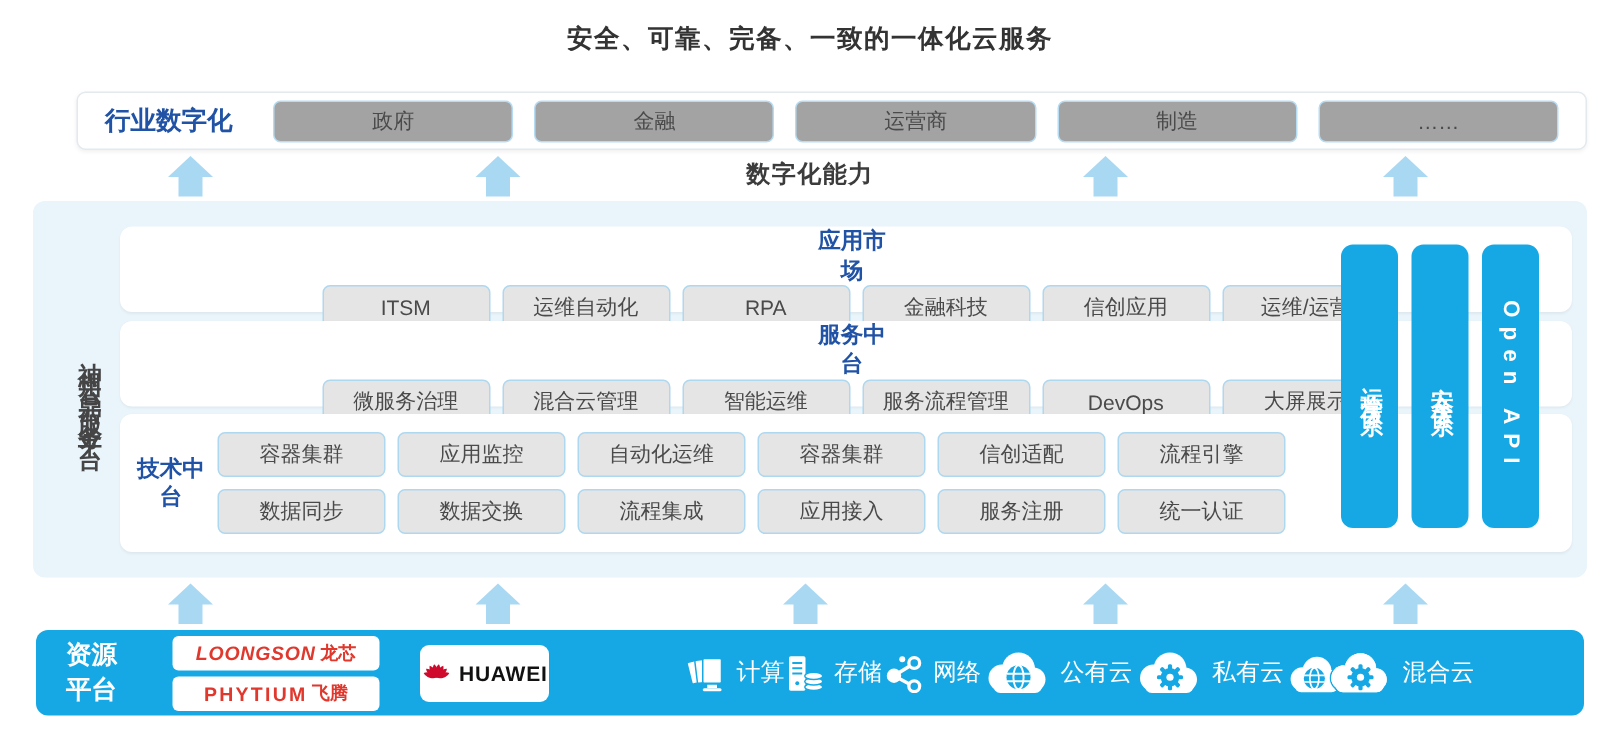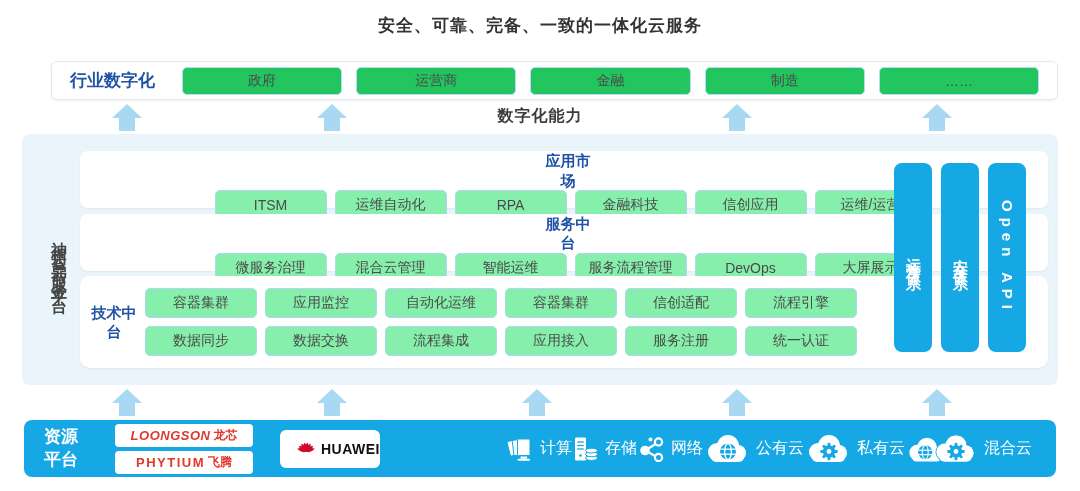--- a/index.html
+++ b/index.html
@@ -17,21 +17,21 @@
   .title{position:absolute;top:14px;left:0;right:0;text-align:center;
     font-size:17px;font-weight:700;color:#333;letter-spacing:1px;}
 
   
   .industry{position:absolute;left:22px;right:22px;top:61px;height:39px;
     background:#fff;border:1px solid #e4e9ee;border-radius:6px;
     box-shadow:0 1px 3px rgba(0,0,0,.06);
     display:flex;align-items:center;padding:0 18px;gap:14px;margin-left:29px;}
   .industry-label{flex:0 0 98px;color:var(--blue-text);font-weight:700;font-size:17px;}
   .industry-chip{flex:1;height:28px;border:1px solid #b5dcf2;border-radius:5px;
-    background:#22c55e;display:flex;align-items:center;justify-content:center;
+    background:#a3a3a3;display:flex;align-items:center;justify-content:center;
     font-size:14px;color:#4a4a4a;}
 
   
   .up-arrow{position:absolute;width:30px;height:27px;}
   .up-arrow::before{content:"";position:absolute;left:0;top:0;
     border-left:15px solid transparent;border-right:15px solid transparent;
     border-bottom:14px solid var(--arrow);}
   .up-arrow::after{content:"";position:absolute;left:7px;top:13px;width:16px;height:14px;
     background:var(--arrow);}
   .capability-label{position:absolute;top:106px;left:0;right:0;text-align:center;
@@ -41,66 +41,66 @@
   .platform{position:absolute;left:22px;right:22px;top:134px;height:251px;
     background:var(--panel);border-radius:8px;}
   .vlabel{position:absolute;left:26px;top:50%;transform:translateY(-50%);
     writing-mode:vertical-rl;text-orientation:upright;
     font-weight:700;font-size:16px;color:#454545;letter-spacing:7px;}
   .prows{position:absolute;left:58px;right:10px;top:17px;bottom:17px;
     display:flex;flex-direction:column;justify-content:space-between;}
   .prow{background:#fff;border-radius:8px;box-shadow:0 1px 2px rgba(0,0,0,.05);
     display:flex;align-items:center;padding-left:8px;}
   .prow-1,.prow-2{height:57px;flex-direction:column;}
-  .prow-3{height:92px;border-radius:10px;}
+  .prow-3{height:92px;}
   .prow-label{width:52px;text-align:center;color:var(--blue-text);
     font-weight:700;font-size:15px;line-height:1.3;}
   .chip-lines{display:flex;flex-direction:column;gap:8px;margin-left:5px;}
   .chip-line{display:flex;gap:8px;}
   .chip{width:112px;height:30px;border:1px solid #aed8f0;border-radius:5px;
-    background:#86efac;display:flex;align-items:center;justify-content:center;
+    background:#e5e5e5;display:flex;align-items:center;justify-content:center;
     font-size:14px;color:#4a4a4a;white-space:nowrap;}
   .pillars{position:absolute;left:872px;top:29px;height:189px;display:flex;gap:9px;}
   .pillar{width:38px;background:var(--accent);border-radius:8px;color:#fff;
     font-weight:700;font-size:15px;writing-mode:vertical-rl;text-orientation:mixed;
     display:flex;align-items:center;justify-content:center;letter-spacing:6px;}
 
   
   .resources{position:absolute;left:24px;right:24px;top:420px;height:57px;
     background:var(--accent);border-radius:8px;
     display:flex;align-items:center;padding:0 18px 0 20px;gap:17px;}
   .res-label{width:38px;color:#fff;font-weight:700;font-size:17px;line-height:1.35;}
   .vendor-stack{display:flex;flex-direction:column;gap:4px;margin-left:16px;}
   .vendor-box{width:138px;height:23px;background:#fff;border-radius:4px;
     display:flex;align-items:center;justify-content:center;gap:3px;}
   .loongson-latin{font-style:italic;font-weight:800;color:var(--logo-red);
     font-size:13px;letter-spacing:.5px;}
   .loongson-cjk{color:var(--logo-red);font-weight:700;font-size:12px;}
   .phytium-latin{font-weight:700;color:var(--logo-red);font-size:13px;letter-spacing:1.5px;}
   .phytium-cjk{color:var(--logo-red);font-weight:700;font-size:12px;}
-  .huawei-box{margin-left:10px;width:100px;height:38px;background:#fff;border-radius:6px;
-    display:flex;align-items:center;justify-content:flex-end;gap:5px;}
+  .huawei-box{margin-left:10px;width:86px;height:38px;background:#fff;border-radius:6px;
+    display:flex;align-items:center;justify-content:center;gap:5px;}
   .huawei-text{font-weight:800;color:#111;font-size:14px;letter-spacing:.5px;}
-  .res-items{flex:1;display:flex;align-items:center;justify-content:flex-end;
+  .res-items{flex:1;display:flex;align-items:center;justify-content:center;
     margin-left:26px;padding-right:6px;}
   .res-item{display:flex;align-items:center;gap:7px;color:#fff;font-size:16px;}
   .res-item svg{display:block;}
 </style>
 </head>
 <body>
 
 <div class="canvas">
 
   <div class="title">安全、可靠、完备、一致的一体化云服务</div>
 
   <section class="industry">
     <span class="industry-label">行业数字化</span>
     <div class="industry-chip">政府</div>
+    <div class="industry-chip">金融</div>
     <div class="industry-chip">运营商</div>
-    <div class="industry-chip">金融</div>
     <div class="industry-chip">制造</div>
     <div class="industry-chip">……</div>
   </section>
 
   <div class="up-arrow" style="left:112px;top:104px;"></div>
   <div class="up-arrow" style="left:317px;top:104px;"></div>
   <div class="capability-label">数字化能力</div>
   <div class="up-arrow" style="left:722px;top:104px;"></div>
   <div class="up-arrow" style="left:922px;top:104px;"></div>
 

